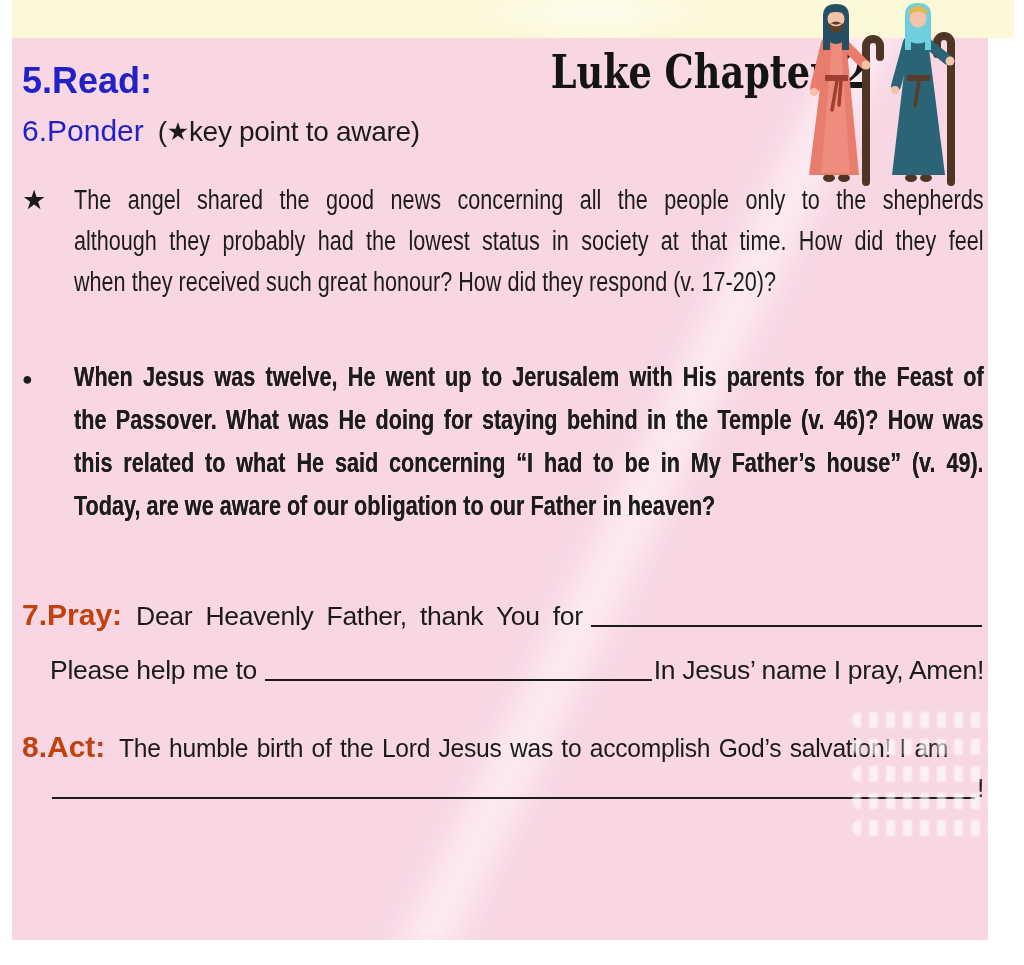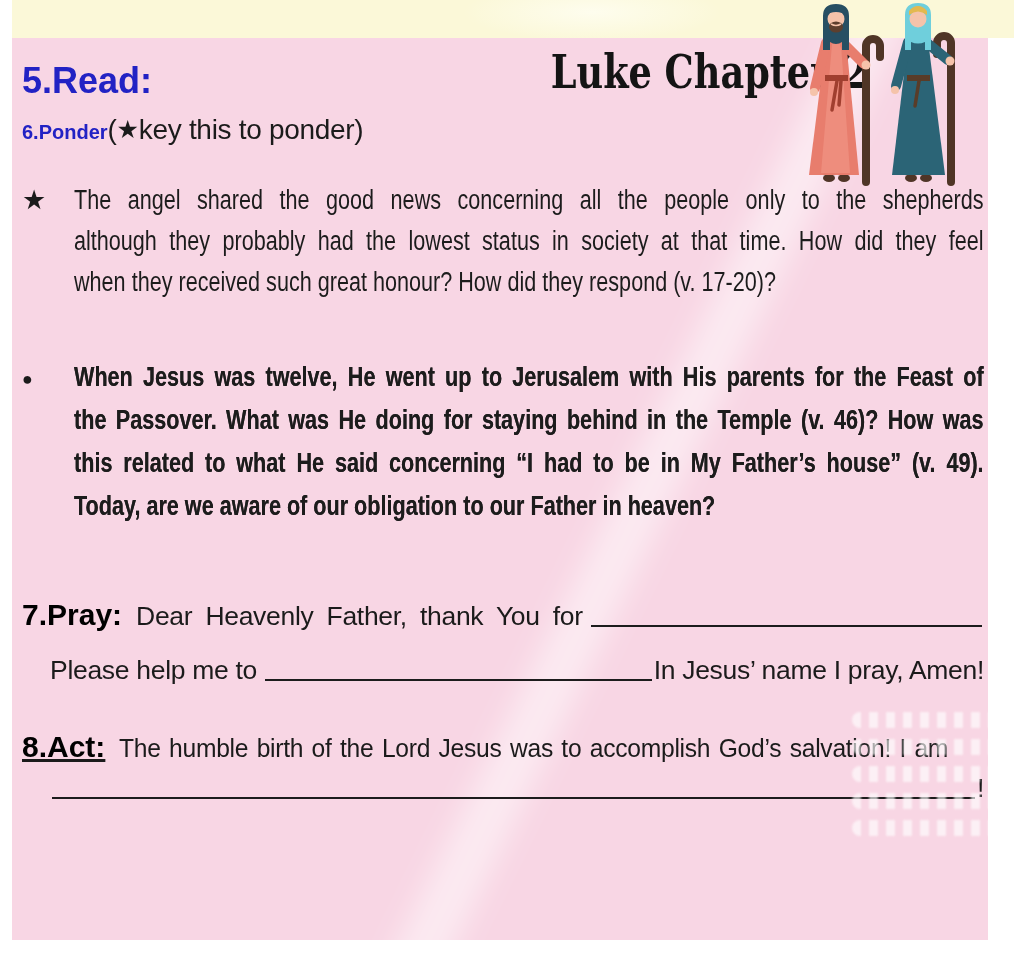--- a/index.html
+++ b/index.html
@@ -17,45 +17,45 @@
   .sheet{position:absolute;left:12px;top:38px;width:976px;height:902px;background:#f8d6e4;overflow:hidden;}
   .streak{position:absolute;left:613px;top:-105px;width:52px;height:1100px;
     background:rgba(255,255,255,.48);filter:blur(14px);transform:rotate(26deg);}
   
   .read-label{position:absolute;left:10px;top:22px;font-size:36px;font-weight:bold;color:#2222c4;}
   .title-wrap{position:absolute;left:0;top:6px;width:900px;text-align:right;}
   .title-wrap span{display:inline-block;transform:scaleX(.78);transform-origin:center;
     font-family:"DejaVu Serif",serif;font-weight:bold;font-size:47px;color:#141414;white-space:nowrap;}
   
   .ponder-row{position:absolute;left:10px;top:76px;display:flex;align-items:baseline;white-space:nowrap;}
-  .ponder-label{font-size:20px;font-weight:bold;color:#2222c4;margin-right:0;}
+  .ponder-label{font-size:30px;font-weight:normal;color:#2222c4;margin-right:14px;}
   .hint{font-size:28px;letter-spacing:-0.3px;}
   .hint .star{font-size:25px;position:relative;top:-1px;}
   
   .point{position:absolute;left:10px;right:4px;display:flex;}
   .point-1{top:142px;}
   .point-2{top:318px;}
   .marker{width:52px;flex:none;font-size:27px;line-height:40px;color:#1b1b1b;}
   .point-2 .marker{font-size:18px;line-height:40px;padding-top:3px;}
   .ptext{flex:none;width:1137px;transform:scaleX(.8);transform-origin:0 0;
     font-size:27px;line-height:41px;color:#1c1c1c;}
   .point-2 .ptext{font-weight:bold;line-height:43px;text-shadow:0 0 .6px rgba(20,20,20,.85);}
   .jline{text-align:justify;text-align-last:justify;white-space:nowrap;}
   .lline{text-align:left;white-space:nowrap;}
   
   .frow{display:flex;align-items:flex-end;height:44px;white-space:nowrap;}
   .fill{flex:1;border-bottom:2.5px solid #1c1c1c;height:1em;margin:0 2px 5px 8px;}
-  .blue-label{font-size:30px;font-weight:bold;color:#000000;margin-right:14px;}
+  .blue-label{font-size:30px;font-weight:bold;color:#c2410c;margin-right:14px;}
   .body-text{font-size:26.5px;letter-spacing:-0.3px;}
   .indent{padding-left:28px;align-items:flex-end;}
   .pray{position:absolute;left:10px;right:4px;top:550px;}
   .pray .intro{word-spacing:6px;text-align:center;}
   .pray .row2{margin-top:10px;}
   .act{position:absolute;left:10px;right:4px;top:684px;}
-  .act .row1{height:42px;text-decoration:underline;}
+  .act .row1{height:42px;}
   .act .intro-wrap{flex:1;overflow:visible;}
   .act .intro{display:inline-block;transform:scaleX(.93);transform-origin:0 100%;word-spacing:2px;}
   .act .row2{height:40px;margin-top:2px;}
   .act .row3{height:40px;margin-top:0;}
   .act .row3 .fill{margin-left:2px;}
   .keyverse{position:absolute;left:10px;right:4px;top:860px;}
   .keyverse .fill{margin-right:52px;}
   
   .ghost{position:absolute;left:852px;top:712px;width:164px;}
   .ghost-row{height:16px;margin-bottom:11px;border-radius:8px;opacity:.75;filter:blur(1.3px);
@@ -73,21 +73,21 @@
 <div class="sheet">
   <div class="streak"></div>
 
   <div class="read-label">5.Read:</div>
   <div class="title-wrap">
     <span>Luke Chapter 2</span>
   </div>
 
   <div class="ponder-row">
     <span class="ponder-label">6.Ponder</span>
-    <span class="hint"><span>(</span><span class="star">★</span><span>key this to ponder)</span></span>
+    <span class="hint"><span>(</span><span class="star">★</span><span>key point to aware)</span></span>
   </div>
 
   <div class="point point-1">
     <div class="marker">★</div>
     <div class="ptext">
       <div class="jline">The angel shared the good news concerning all the people only to the shepherds</div>
       <div class="jline">although they probably had the lowest status in society at that time. How did they feel</div>
       <div class="lline">when they received such great honour? How did they respond (v. 17-20)?</div>
     </div>
   </div>

